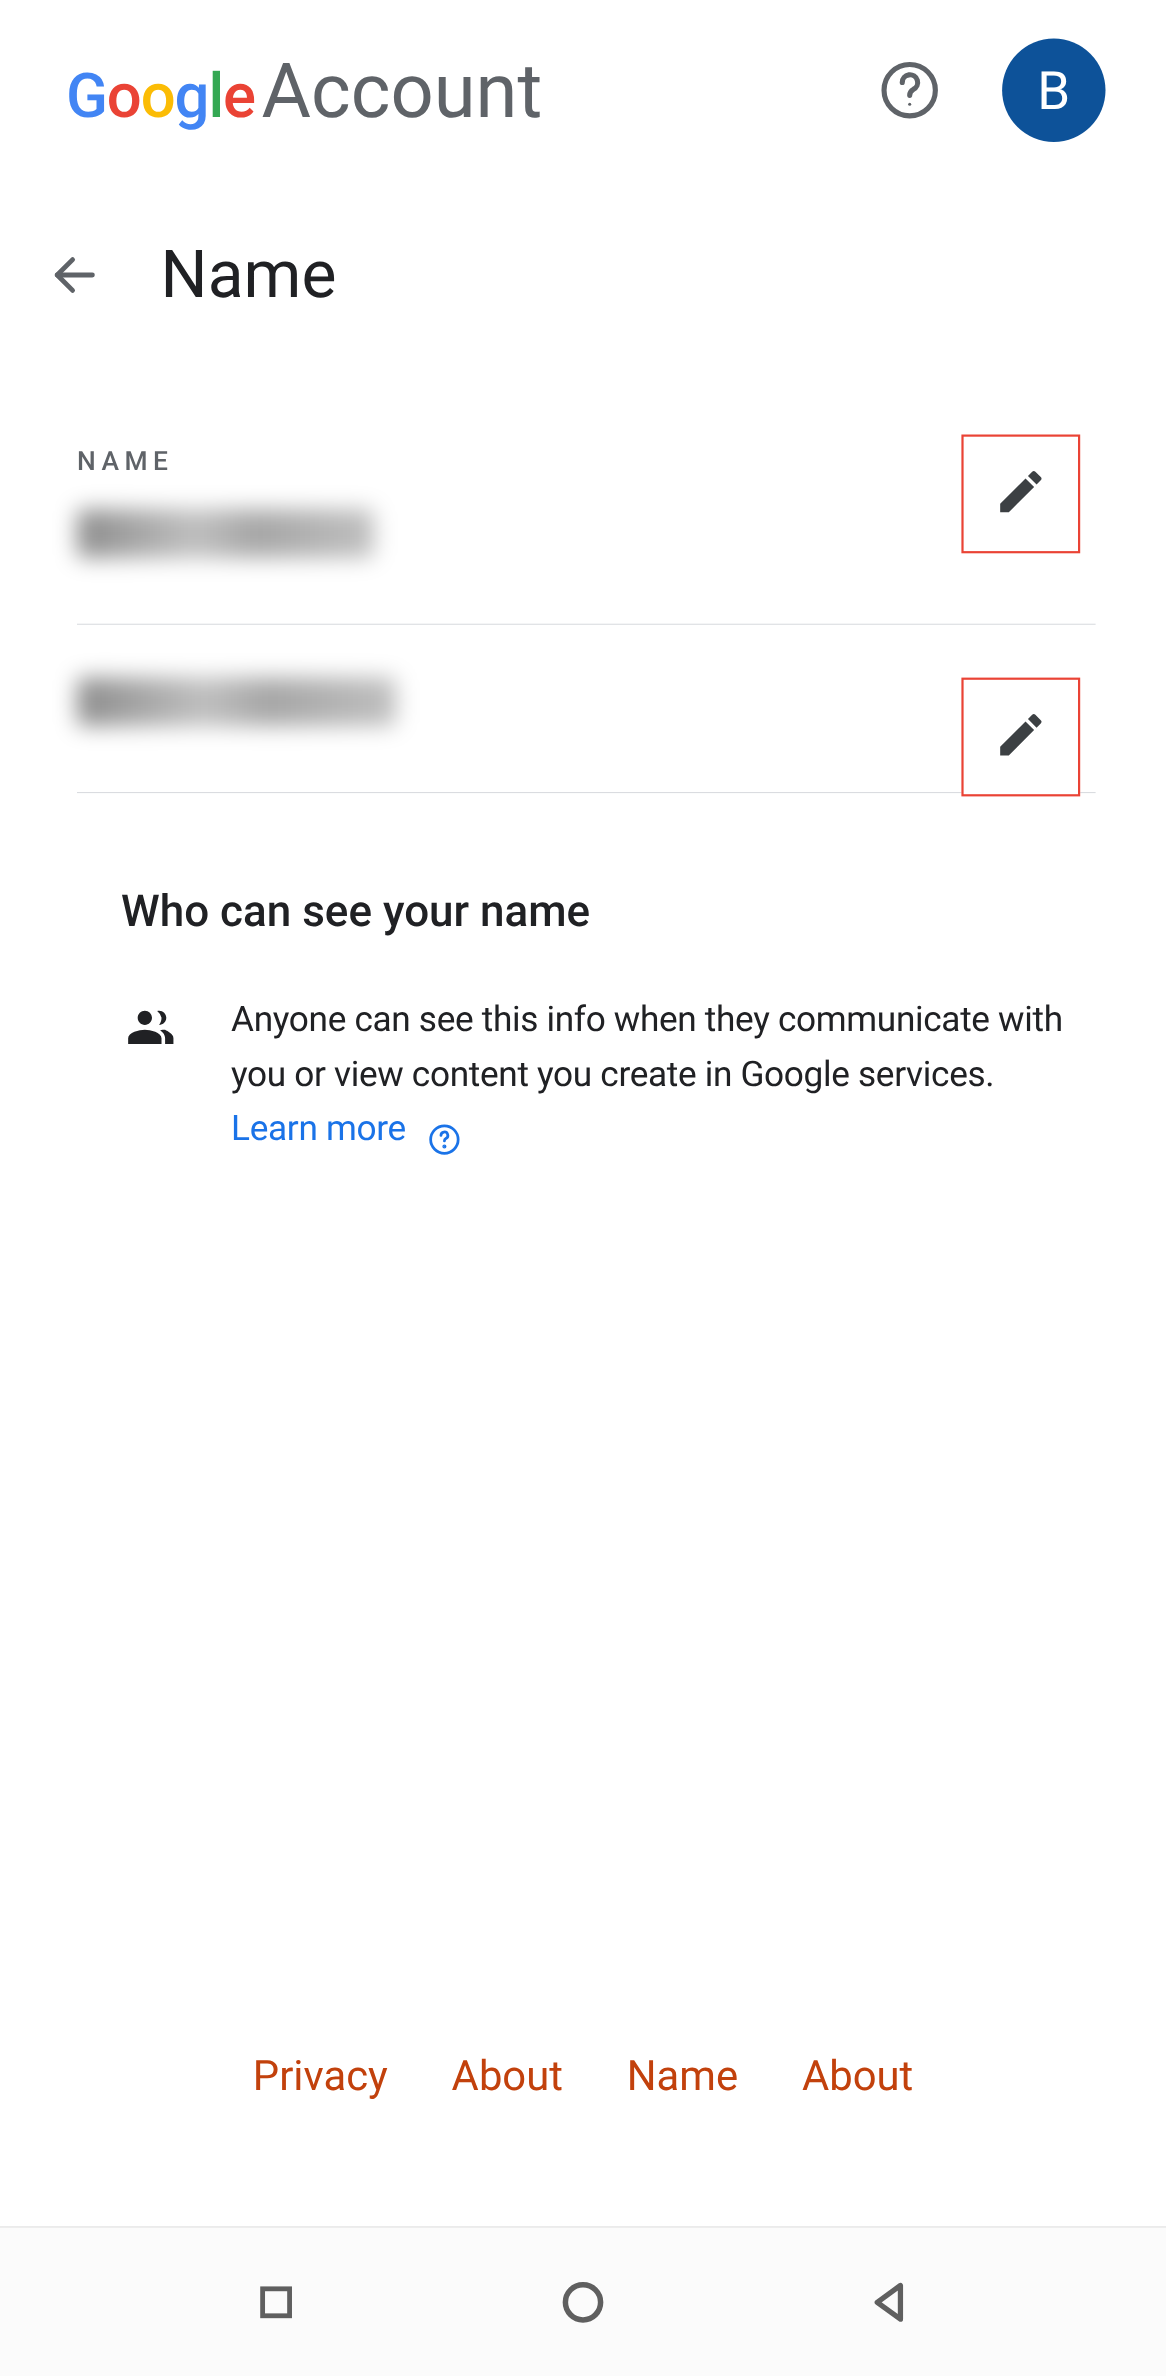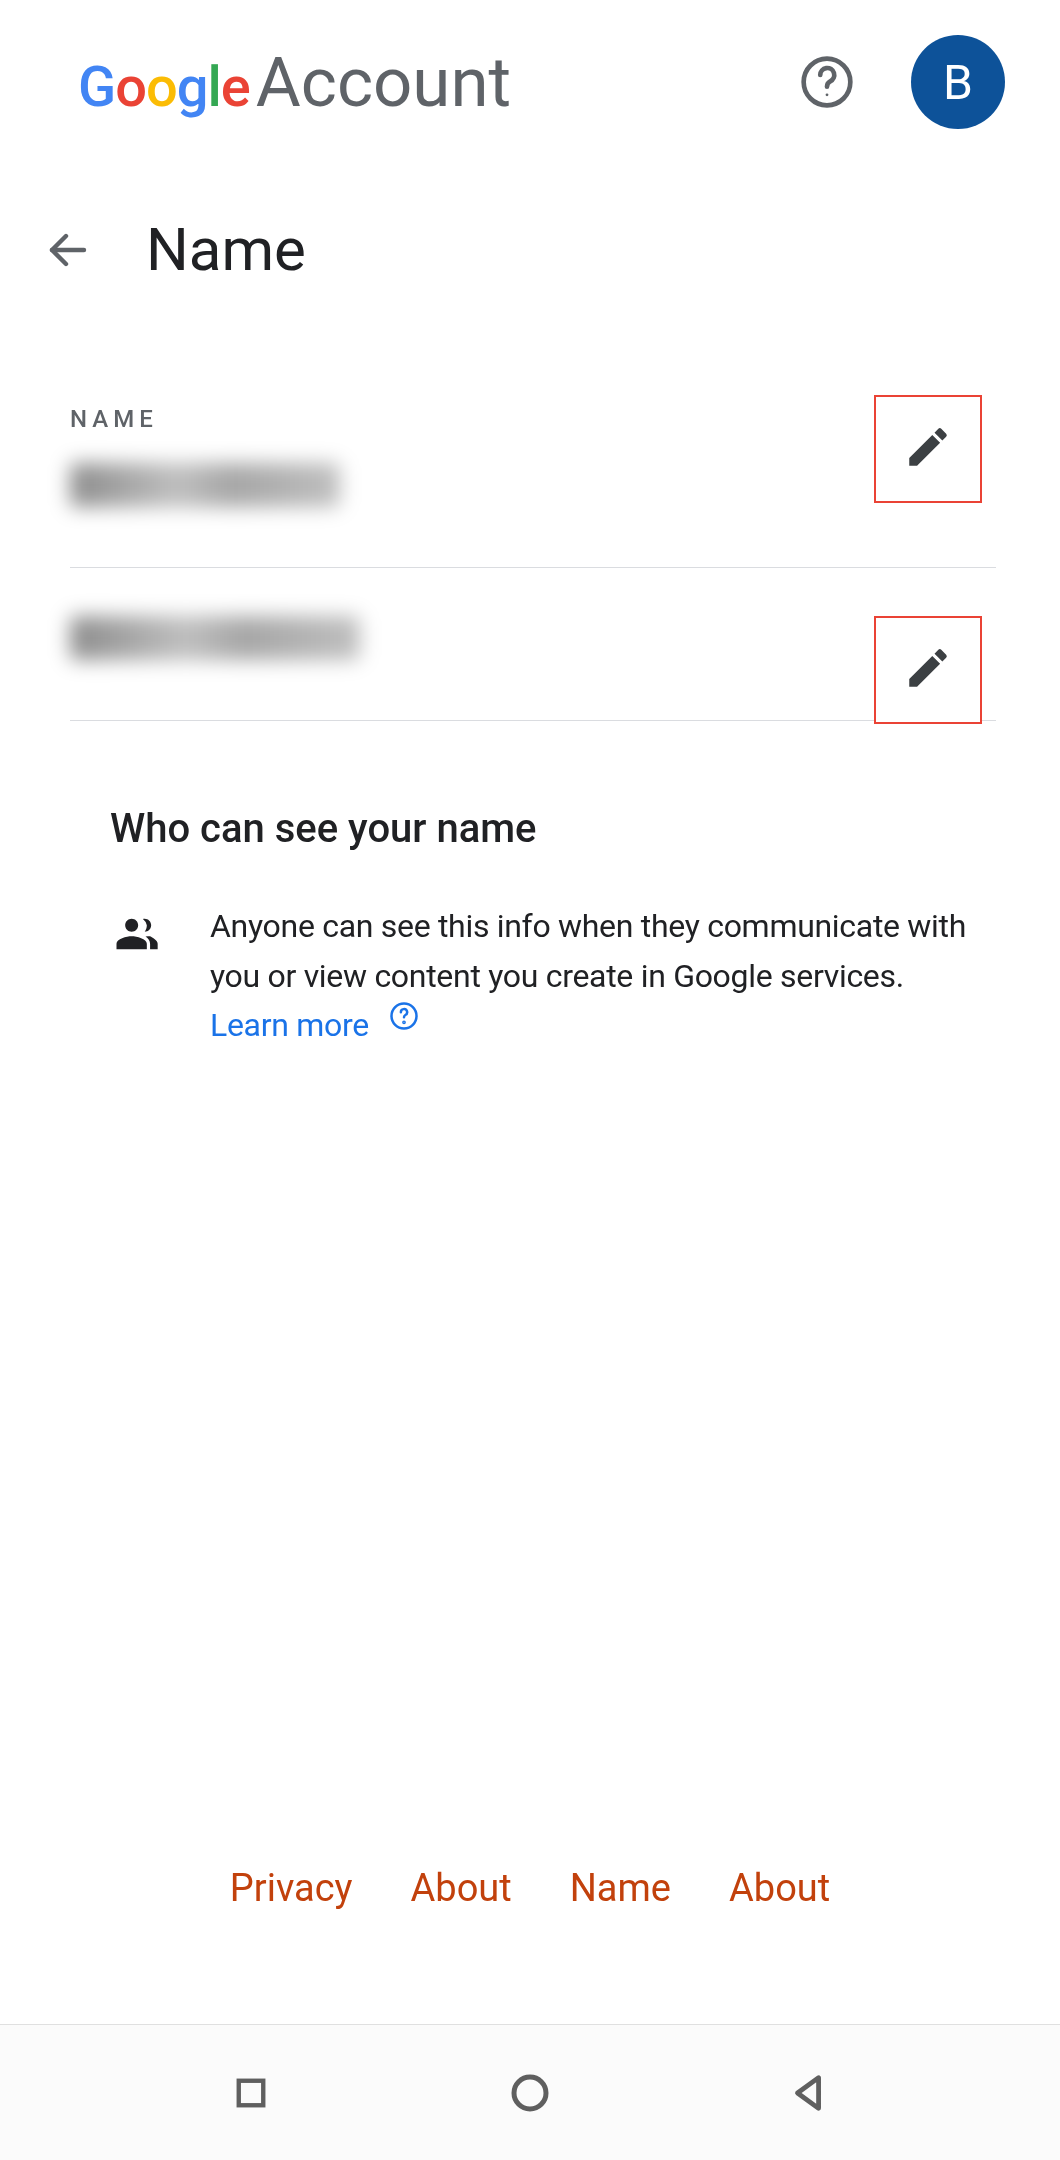--- a/index.html
+++ b/index.html
@@ -14,21 +14,20 @@
       height: 2160px;
       overflow: hidden;
       display: flex;
       flex-direction: column;
     }
     .header {
       display: flex;
       align-items: center;
       padding: 35px 55px 35px 60px;
       gap: 20px;
-      margin-left: 18px;
     }
     .logo-wrap {
       display: flex;
       align-items: baseline;
       flex: 1;
       gap: 6px;
     }
     .google-logo {
       font-size: 56px;
       font-weight: 500;
@@ -146,21 +145,21 @@
     }
     .vis-text {
       font-size: 32px;
       line-height: 1.55;
       color: #202124;
       letter-spacing: -0.3px;
     }
     .learn-more {
       color: #1a73e8;
       display: inline-flex;
-      align-items: flex-start;
+      align-items: flex-end;
       gap: 20px;
     }
     .learn-more svg { width: 30px; height: 30px; }
     .footer {
       margin-top: auto;
       padding-bottom: 250px;
     }
     .footer-links {
       display: flex;
       justify-content: center;

